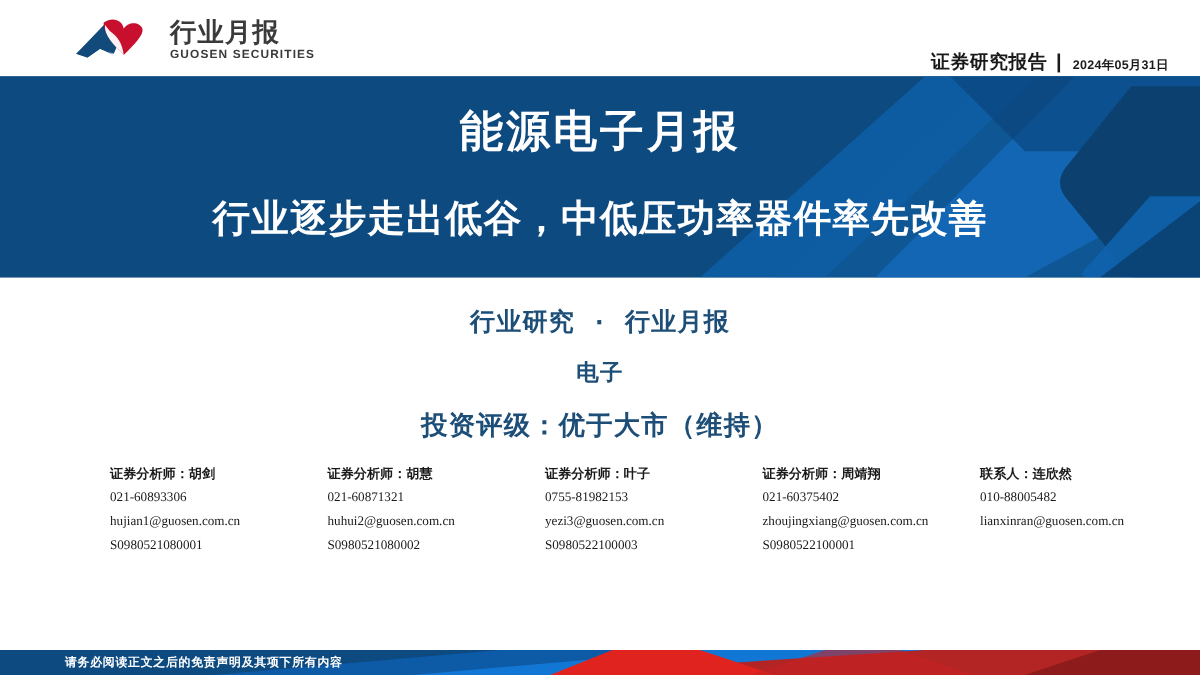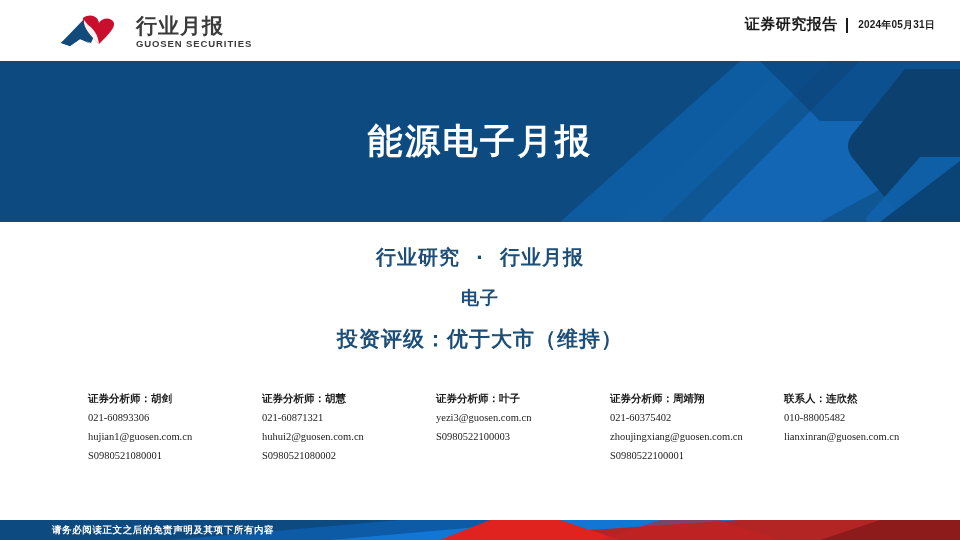--- a/index.html
+++ b/index.html
@@ -64,23 +64,23 @@
     font-weight: bold;
     color: #3a3a3a;
     letter-spacing: 0.9px;
     line-height: 12px;
     white-space: nowrap;
   }
 
   .header-right {
     position: absolute;
     right: 25px;
-    top: 15px;
-    display: flex;
-    align-items: center;
+    top: 40px;
+    display: flex;
+    align-items: flex-end;
     white-space: nowrap;
   }
   .hr-label {
     font-family: "DejaVu Sans", "Liberation Sans", sans-serif;
     font-size: 15px;
     font-weight: bold;
     color: #1a1a1a;
     letter-spacing: 0.5px;
   }
   .hr-sep {
@@ -188,21 +188,21 @@
     letter-spacing: 1px;
     line-height: 36px;
     margin-top: 6px;
     white-space: nowrap;
   }
 
   
   .analysts {
     position: absolute;
     left: 88px;
-    top: 389px;
+    top: 370px;
     width: 800px;
     display: flex;
     align-items: flex-start;
   }
   .analyst-col {
     flex: 0 0 auto;
   }
   .analyst-col.c0 { width: 174px; }
   .analyst-col.c1 { width: 174px; }
   .analyst-col.c2 { width: 174px; }
@@ -295,20 +295,21 @@
       <polygon points="560,161 740,0 830,0 660,161" fill="#0e5ea6" opacity="0.85"></polygon>
       <polygon points="760,0 960,0 960,60 820,60" fill="#0a4176" opacity="0.6"></polygon>
 
       <path d="M960 8 L905 8 L855 70 Q841 85 855 100 L905 161 L960 161 Z" fill="#0b406f"></path>
       <path d="M960 96 L920 96 L872 150 Q860 161 872 161 L960 161 Z" fill="#0f63ad" opacity="0.9"></path>
       <polygon points="880,161 960,100 960,161" fill="#0a3a66" opacity="0.75"></polygon>
     </svg>
 
     <div class="banner-text">
       <div class="banner-title">能源电子月报</div>
+      <div class="banner-subtitle">行业逐步走出低谷，中低压功率器件率先改善</div>
     </div>
   </div>
 
   <div class="meta">
     <div class="meta-line1">
       <span>行业研究</span><span class="meta-dot">·</span><span>行业月报</span>
     </div>
     <div class="meta-line2">电子</div>
     <div class="meta-line3">投资评级：优于大市（维持）</div>
   </div>
@@ -324,20 +325,21 @@
 
     <div class="analyst-col c1">
       <div class="an-name">证券分析师：胡慧</div>
       <div class="an-line">021-60871321</div>
       <div class="an-line">huhui2@guosen.com.cn</div>
       <div class="an-line">S0980521080002</div>
     </div>
 
     <div class="analyst-col c2">
       <div class="an-name">证券分析师：叶子</div>
+      <div class="an-line">0755-81982153</div>
       <div class="an-line">yezi3@guosen.com.cn</div>
       <div class="an-line">S0980522100003</div>
     </div>
 
     <div class="analyst-col c3">
       <div class="an-name">证券分析师：周靖翔</div>
       <div class="an-line">021-60375402</div>
       <div class="an-line">zhoujingxiang@guosen.com.cn</div>
       <div class="an-line">S0980522100001</div>
     </div>

